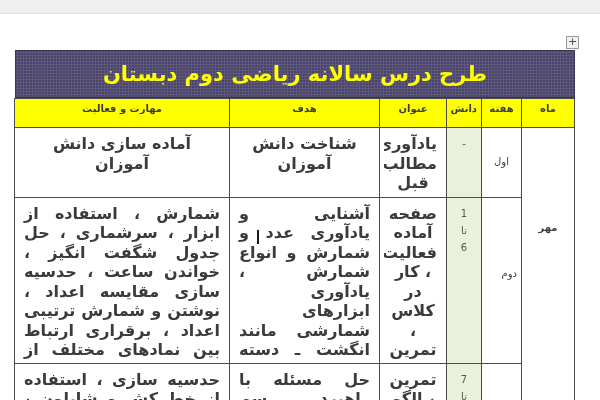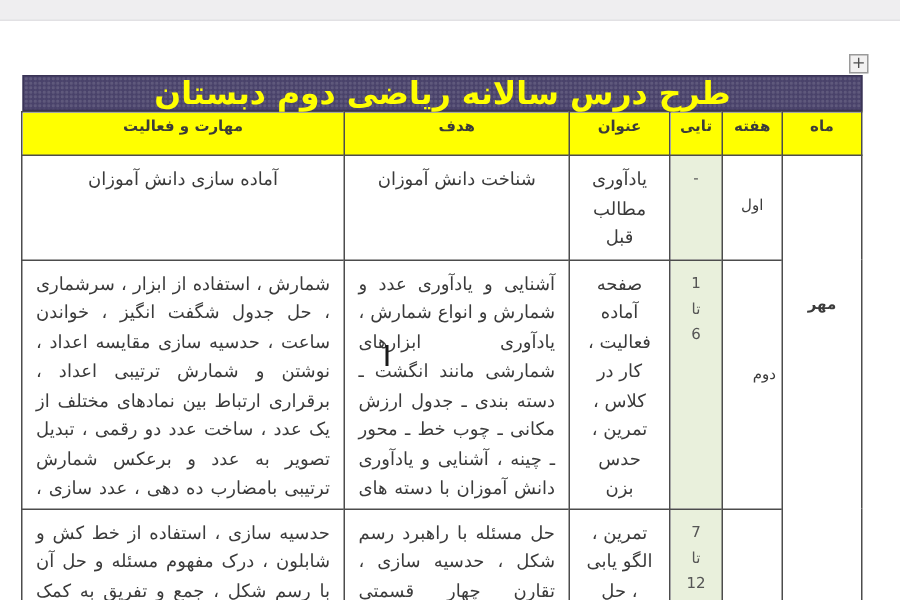--- a/index.html
+++ b/index.html
@@ -5,39 +5,39 @@
   html,body{margin:0;padding:0;}
   body{width:600px;height:400px;overflow:hidden;background:#fff;
        font-family:"DejaVu Sans",sans-serif;}
   .page{position:relative;width:600px;height:400px;overflow:hidden;background:#ffffff;}
   .chrome-strip{position:absolute;left:0;top:0;width:600px;height:13px;
        background:#efeef0;border-bottom:1px solid #e2e1e4;}
   .move-handle{position:absolute;left:566px;top:36px;width:13px;height:13px;
        background:#f2f1f1;border:1px solid #9a9a9a;box-sizing:border-box;
        color:#4f4f4f;font-size:11px;line-height:10px;text-align:center;cursor:move;}
   .doc-table-wrap{position:absolute;left:15px;top:50px;width:560px;direction:rtl;}
-  .title-bar{width:560px;height:24px;box-sizing:border-box;
+  .title-bar{width:560px;height:48px;box-sizing:border-box;
        background-color:#49426a;
        background-image:radial-gradient(circle,rgba(255,255,255,0.12) 1px,transparent 1.3px);
        background-size:3px 3px;
        border:1px solid #3a3456;
        display:flex;align-items:center;justify-content:center;}
   .title-text{color:#ffff00;font-weight:bold;font-size:21px;letter-spacing:0.5px;}
   table.plan{border-collapse:collapse;table-layout:fixed;width:560px;direction:rtl;}
   table.plan td,table.plan th{border:1px solid #4c4c4c;padding:4px;margin:0;
        font-size:10px;color:#3b3b3b;vertical-align:top;overflow:hidden;}
   th.hdr{background:#ffff00;height:20px;font-weight:bold;text-align:center;
        vertical-align:middle;font-size:10px;color:#222;}
   .col-month{width:53px;} .col-week{width:40px;} .col-page{width:35px;}
   .col-topic{width:67px;} .col-goal{width:150px;} .col-skills{width:215px;}
   td.pagecell{background:#e9f0dc;text-align:center;}
   .pstack{line-height:17px;padding-top:3px;font-size:10px;color:#555;}
   td.weekcell{text-align:center;color:#555;}
-  .para{font-size:12px;line-height:19.5px;padding:2px 5px 0 5px;
-        text-align:justify;text-align-last:center;color:#3b3b3b;overflow:hidden;}
+  .para{font-size:16px;line-height:19.5px;padding:2px 5px 0 5px;
+        text-align:justify;text-align-last:center;color:#3b3b3b;overflow:hidden;font-weight:bold;}
   .center{ text-align:center;text-align-last:center;}
   .r1{height:38px;} .r2{height:157px;} .r3{height:250px;}
   .h-r2{height:155px;} .h-r3{height:248px;}
   .monthcell{text-align:center;font-weight:bold;color:#333;}
   .month-inner{margin-top:90px;}
   .week3-inner{margin-top:60px;}
   .week2-inner{margin-top:66px;margin-left:38px;}
   .week1-inner{margin-top:24px;}
   .caret{position:absolute;left:257px;top:230px;width:1.5px;height:14px;background:#1a1a1a;}
 </style>
@@ -65,21 +65,21 @@
           <col class="col-page">
         <col class="col-topic">
           <col class="col-goal">
           <col class="col-skills">
       </colgroup>
 
       <tbody>
           <tr>
         <th class="hdr">ماه</th>
         <th class="hdr">هفته</th>
-        <th class="hdr">تایی</th>
+        <th class="hdr">دانش</th>
         <th class="hdr">عنوان</th>
         <th class="hdr">هدف</th>
         <th class="hdr">مهارت و فعالیت</th>
       </tr>
 
       <tr class="r1">
         <td rowspan="3" class="monthcell">
           <div class="month-inner">مهر</div>
         </td>
         <td class="weekcell">

